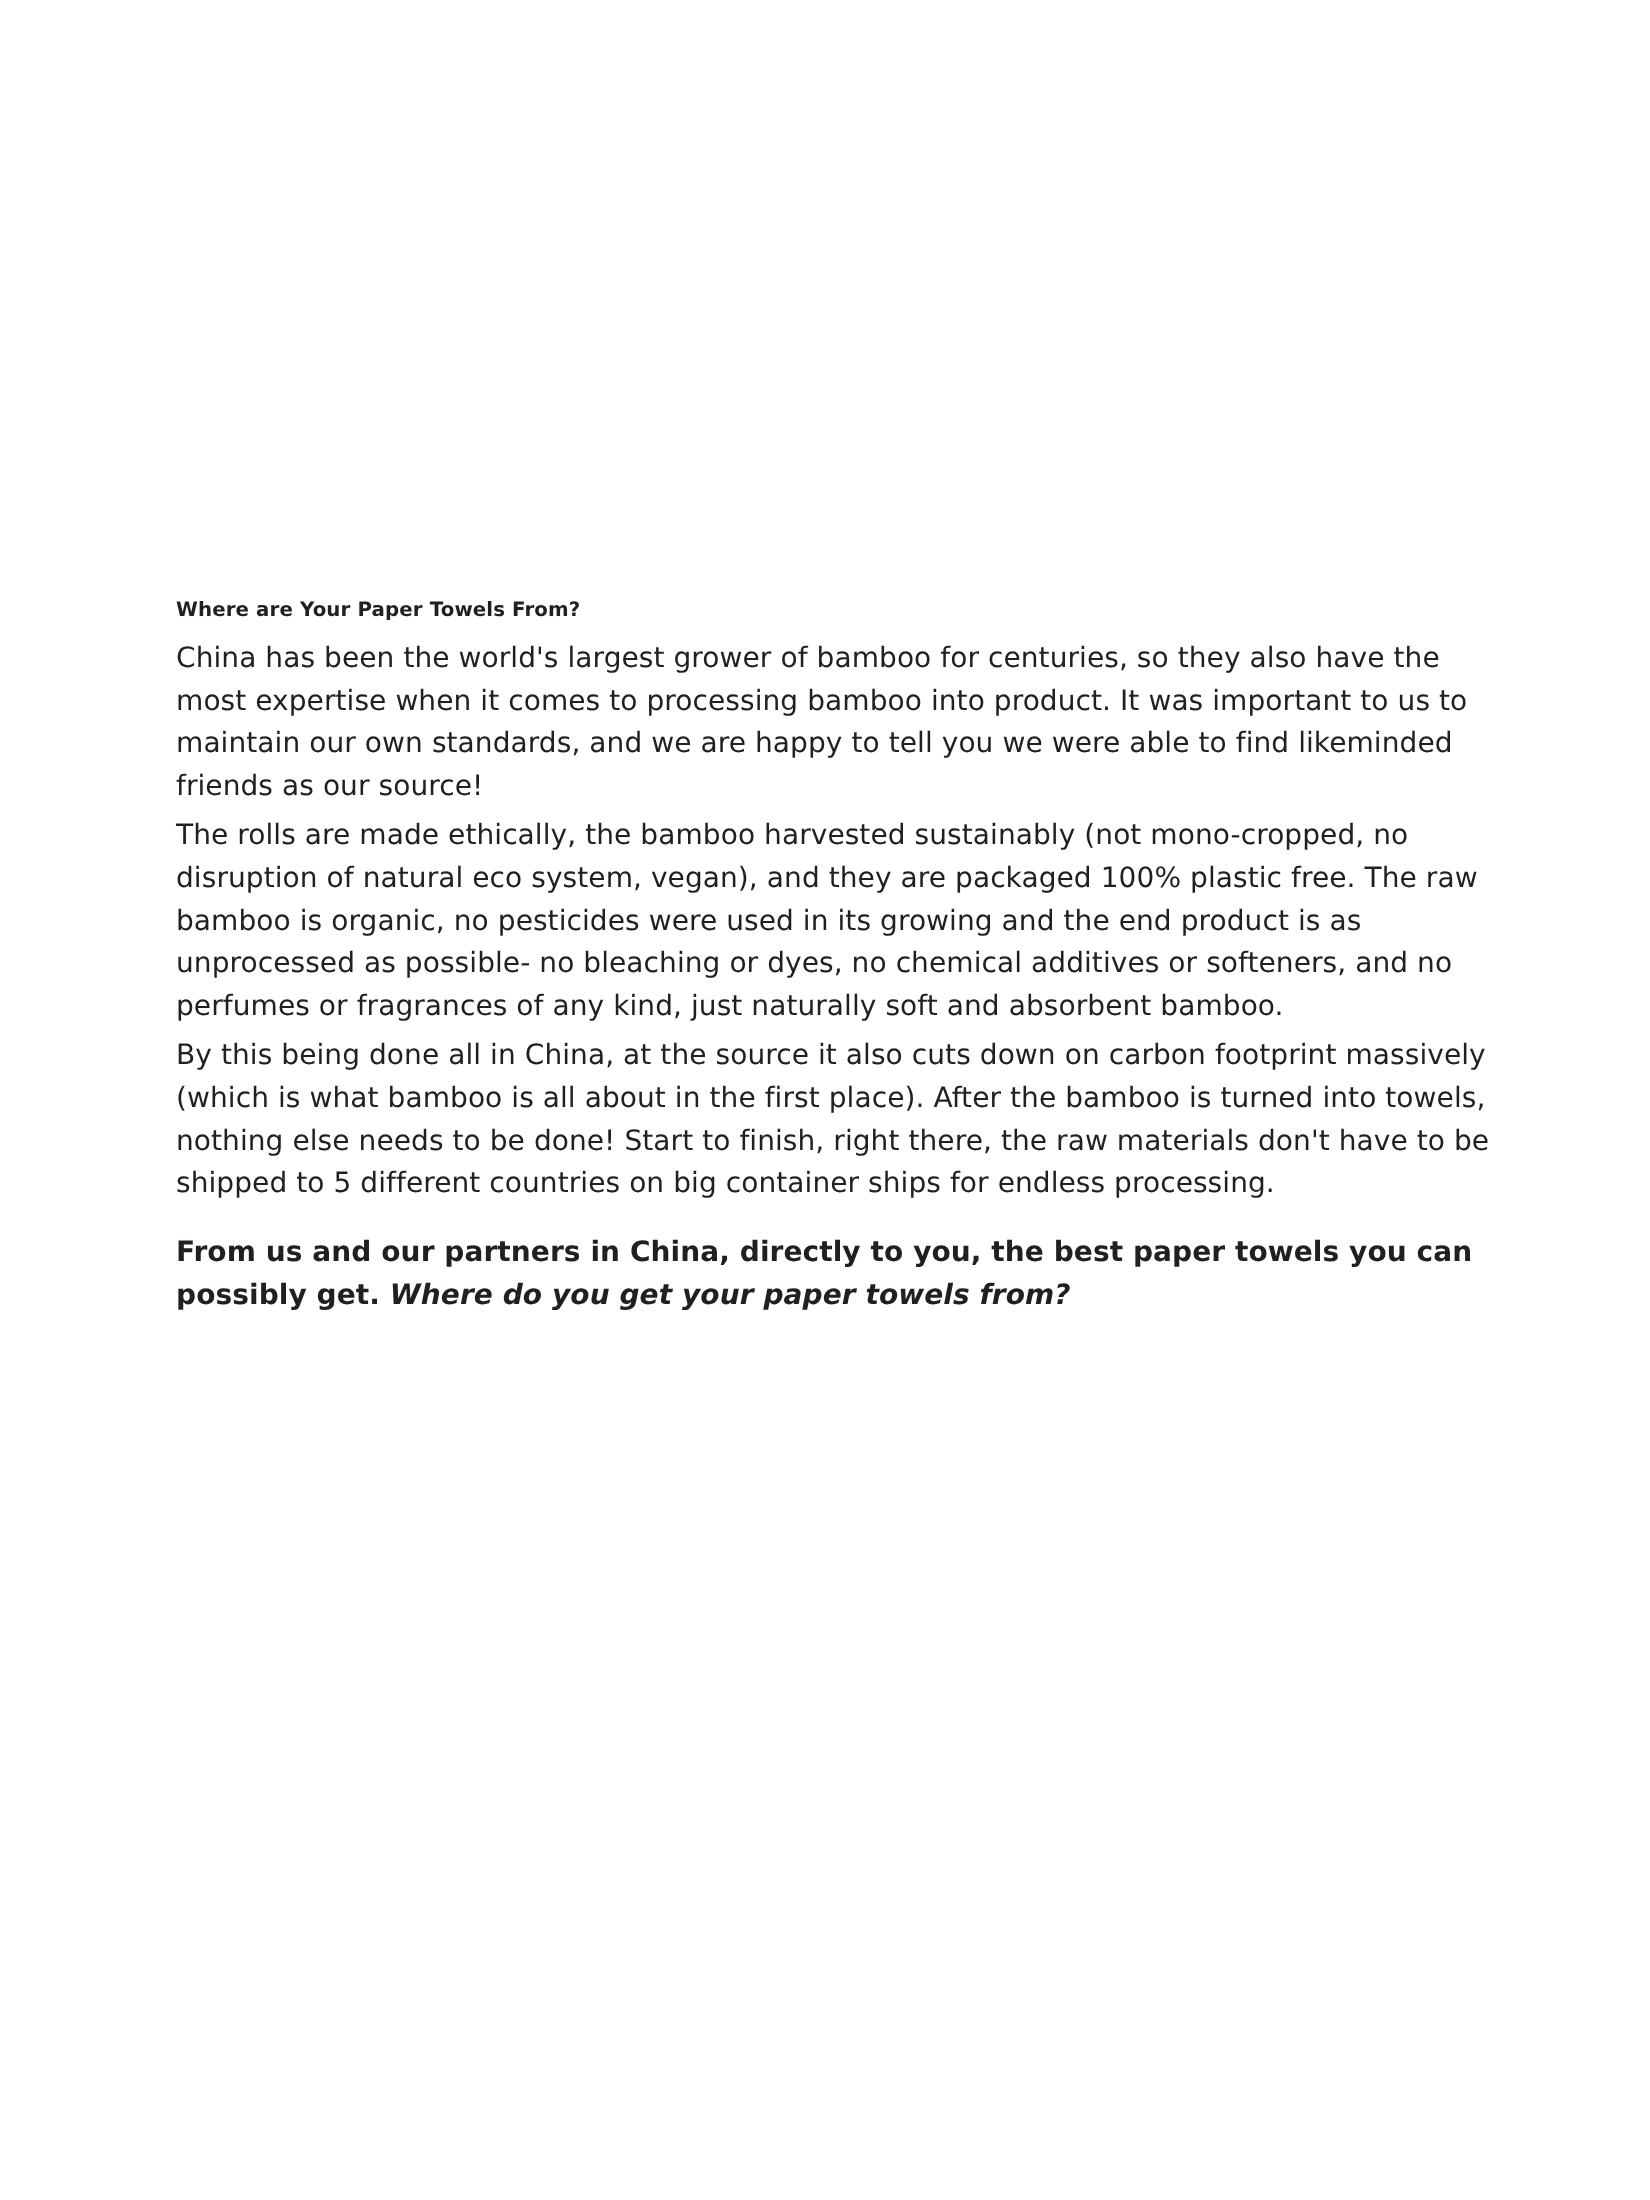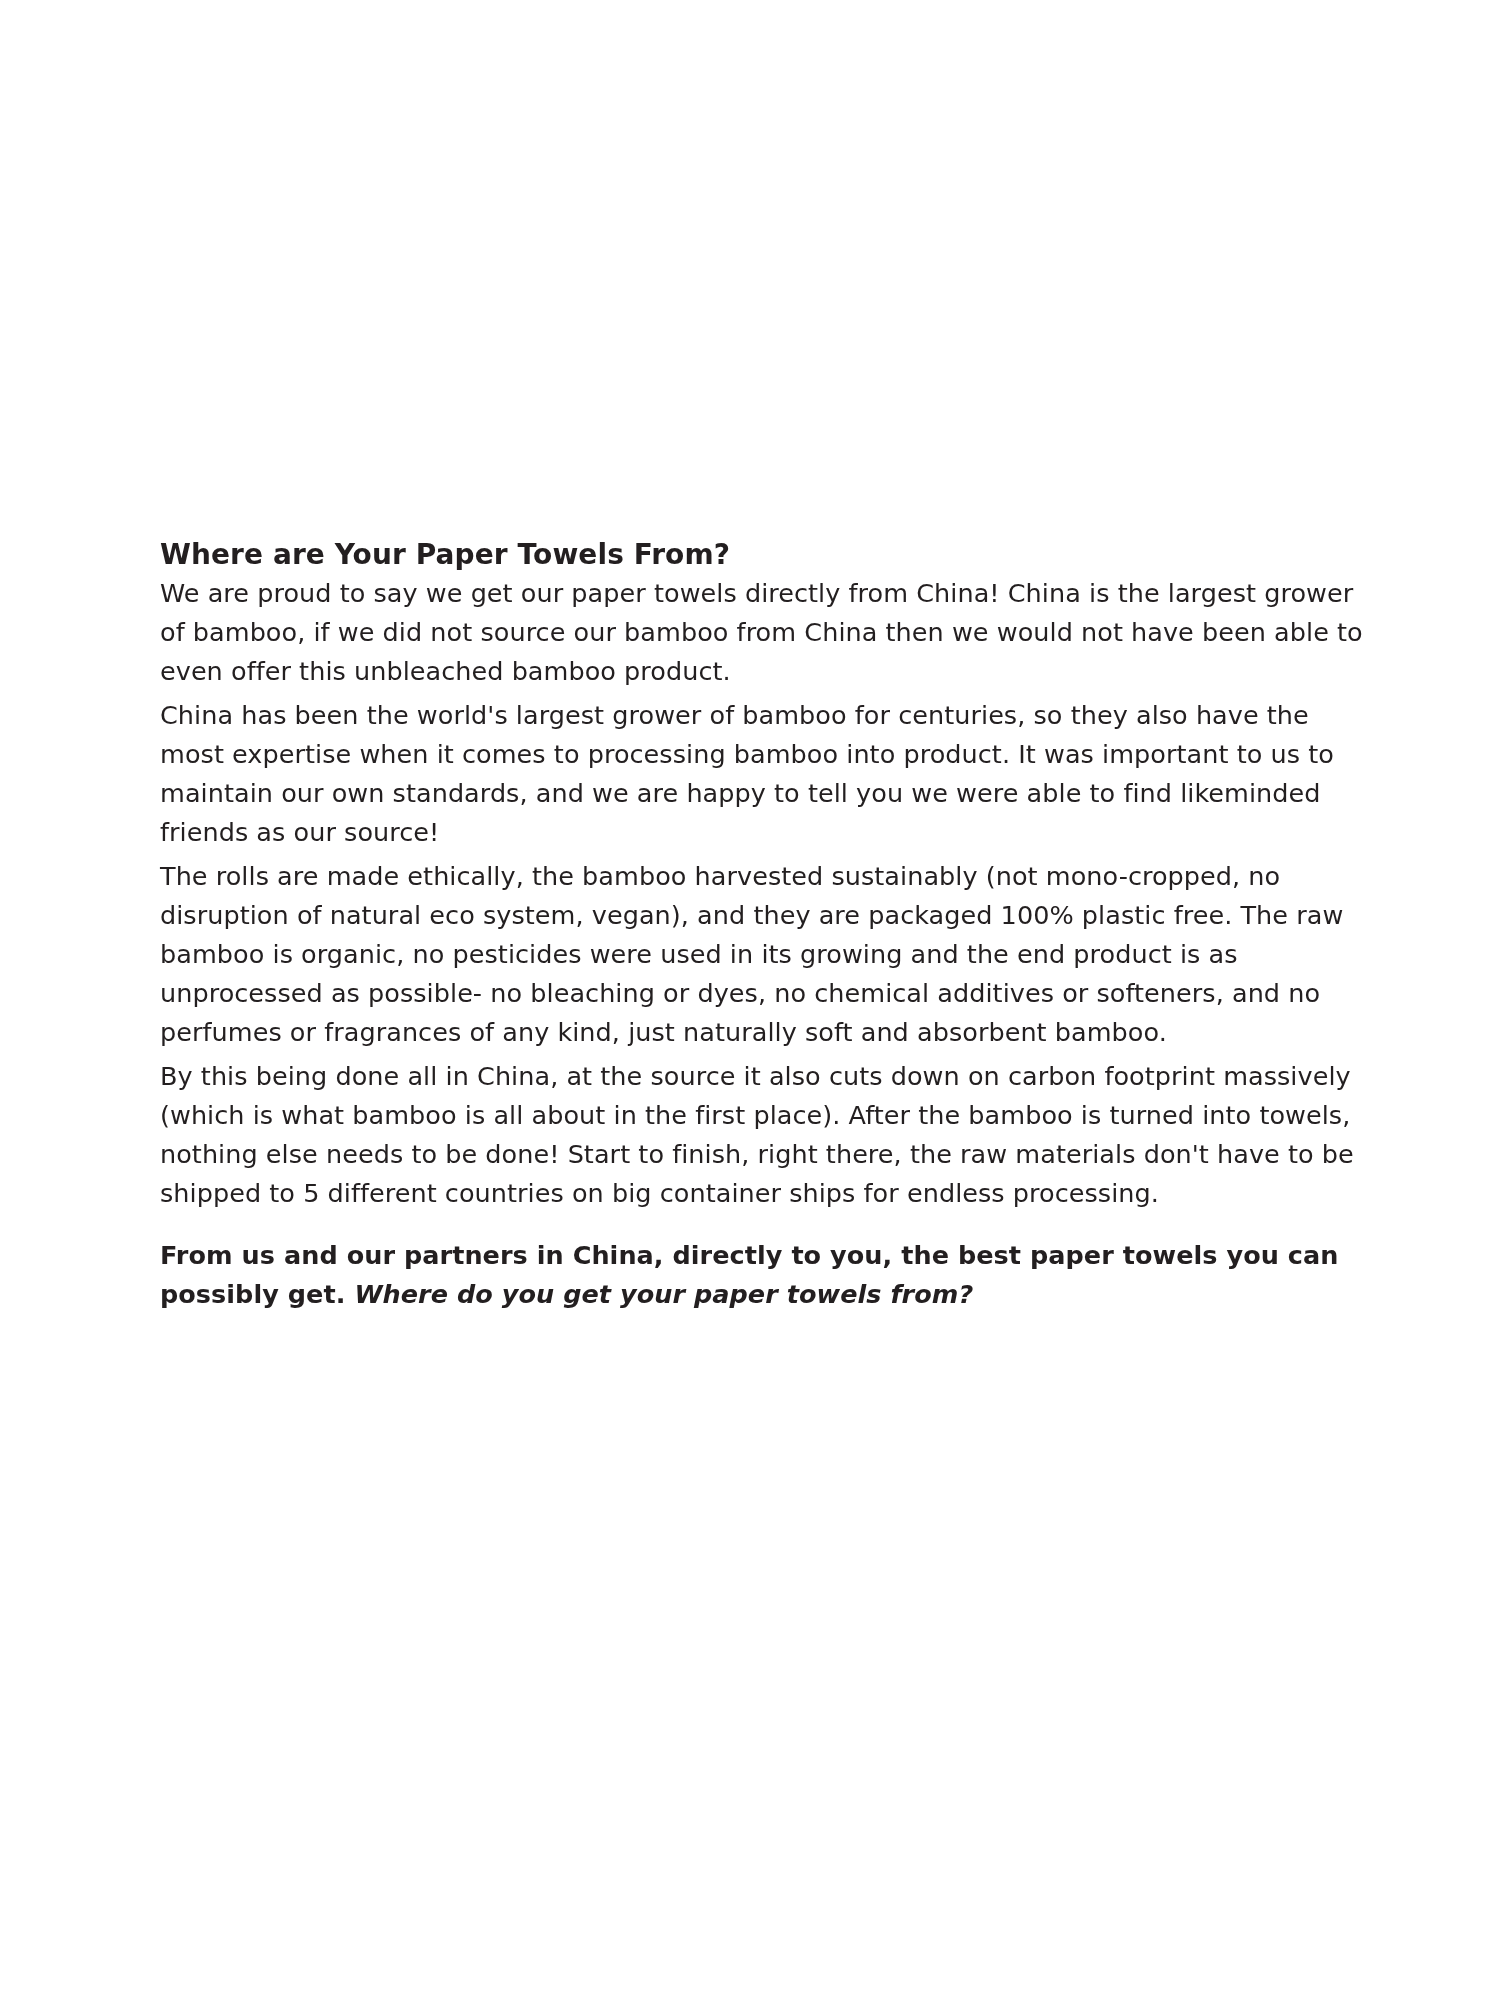--- a/index.html
+++ b/index.html
@@ -20,21 +20,21 @@
     height: 2000px;
     background: #ffffff;
   }
   .content {
     position: absolute;
     left: 160px;
     top: 535px;
     width: 1215px;
   }
   .heading {
-    font-size: 28px;
+    font-size: 18px;
     font-weight: bold;
     line-height: 39px;
     letter-spacing: 0.1px;
     color: #231f20;
     margin: 0;
   }
   p.para {
     font-size: 25.5px;
     line-height: 39px;
     letter-spacing: 0.05px;
@@ -63,21 +63,20 @@
   }
 </style>
 </head>
 <body>
 
 <div class="page">
   <div class="content">
 
     <h1 class="heading">Where are Your Paper Towels From?</h1>
 
-    <p class="para first">We are proud to say we get our paper towels directly from China! China is the largest grower of bamboo, if we did not source our bamboo from China then we would not have been able to even offer this unbleached bamboo product.</p>
 
     <p class="para spaced">China has been the world's largest grower of bamboo for centuries, so they also have the most expertise when it comes to processing bamboo into product. It was important to us to maintain our own standards, and we are happy to tell you we were able to find likeminded friends as our source!</p>
 
     <p class="para spaced">The rolls are made ethically, the bamboo harvested sustainably (not mono-cropped, no disruption of natural eco system, vegan), and they are packaged 100% plastic free. The raw bamboo is organic, no pesticides were used in its growing and the end product is as unprocessed as possible- no bleaching or dyes, no chemical additives or softeners, and no perfumes or fragrances of any kind, just naturally soft and absorbent bamboo.</p>
 
     <p class="para spaced">By this being done all in China, at the source it also cuts down on carbon footprint massively (which is what bamboo is all about in the first place). After the bamboo is turned into towels, nothing else needs to be done! Start to finish, right there, the raw materials don't have to be shipped to 5 different countries on big container ships for endless processing.</p>
 
     <p class="closing"><span>From us and our partners in China, directly to you, the best paper towels you can possibly get. </span><span class="question">Where do you get your paper towels from?</span></p>
 
   </div>

